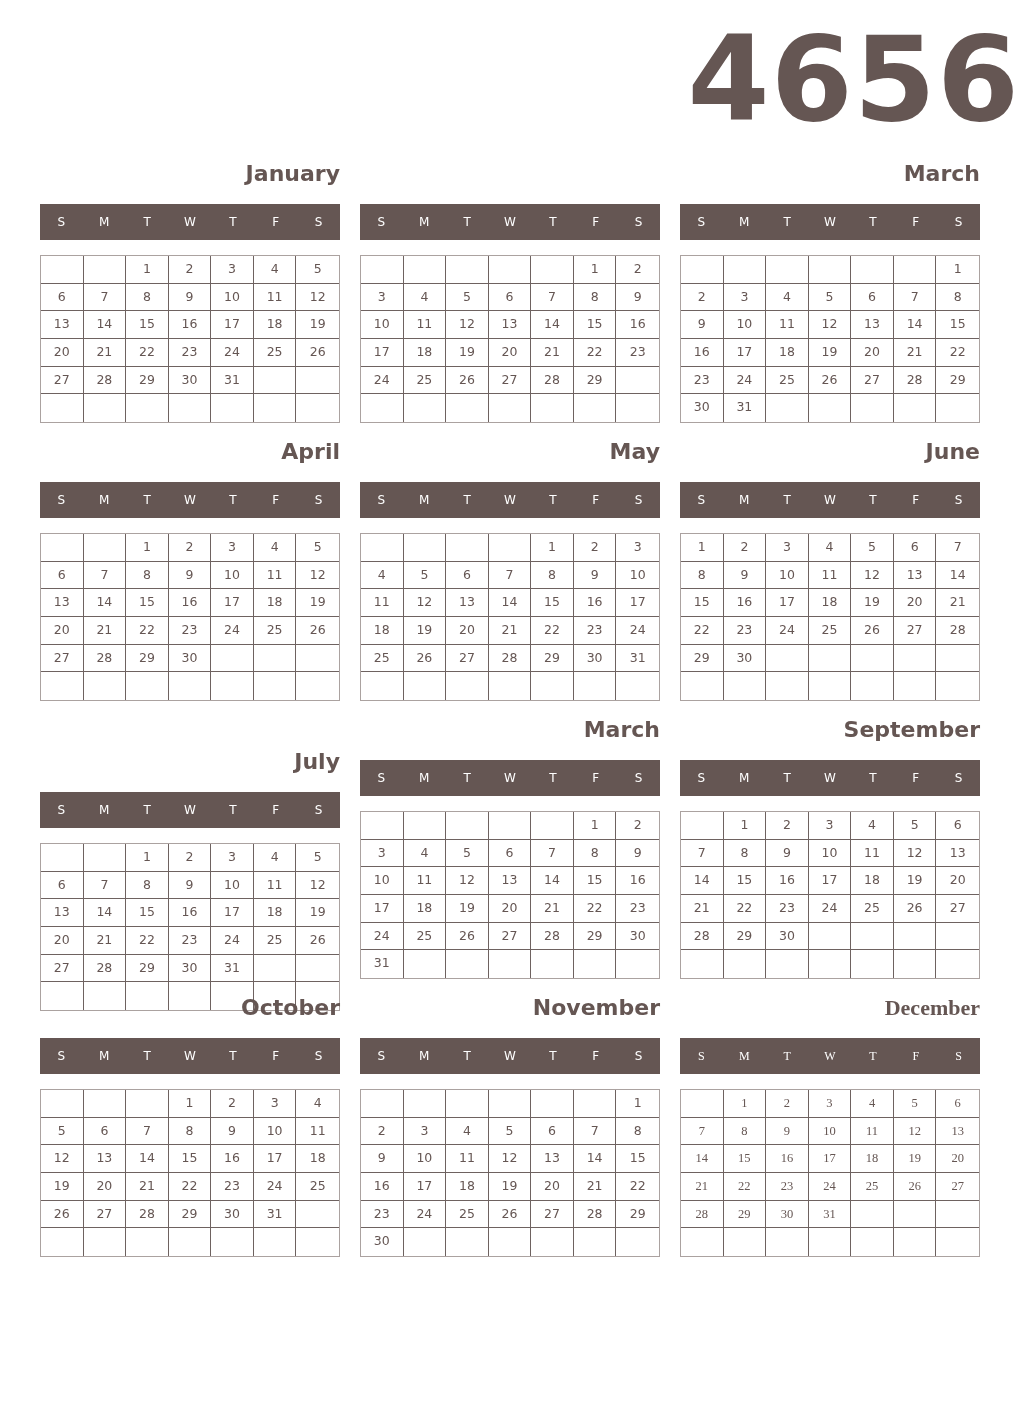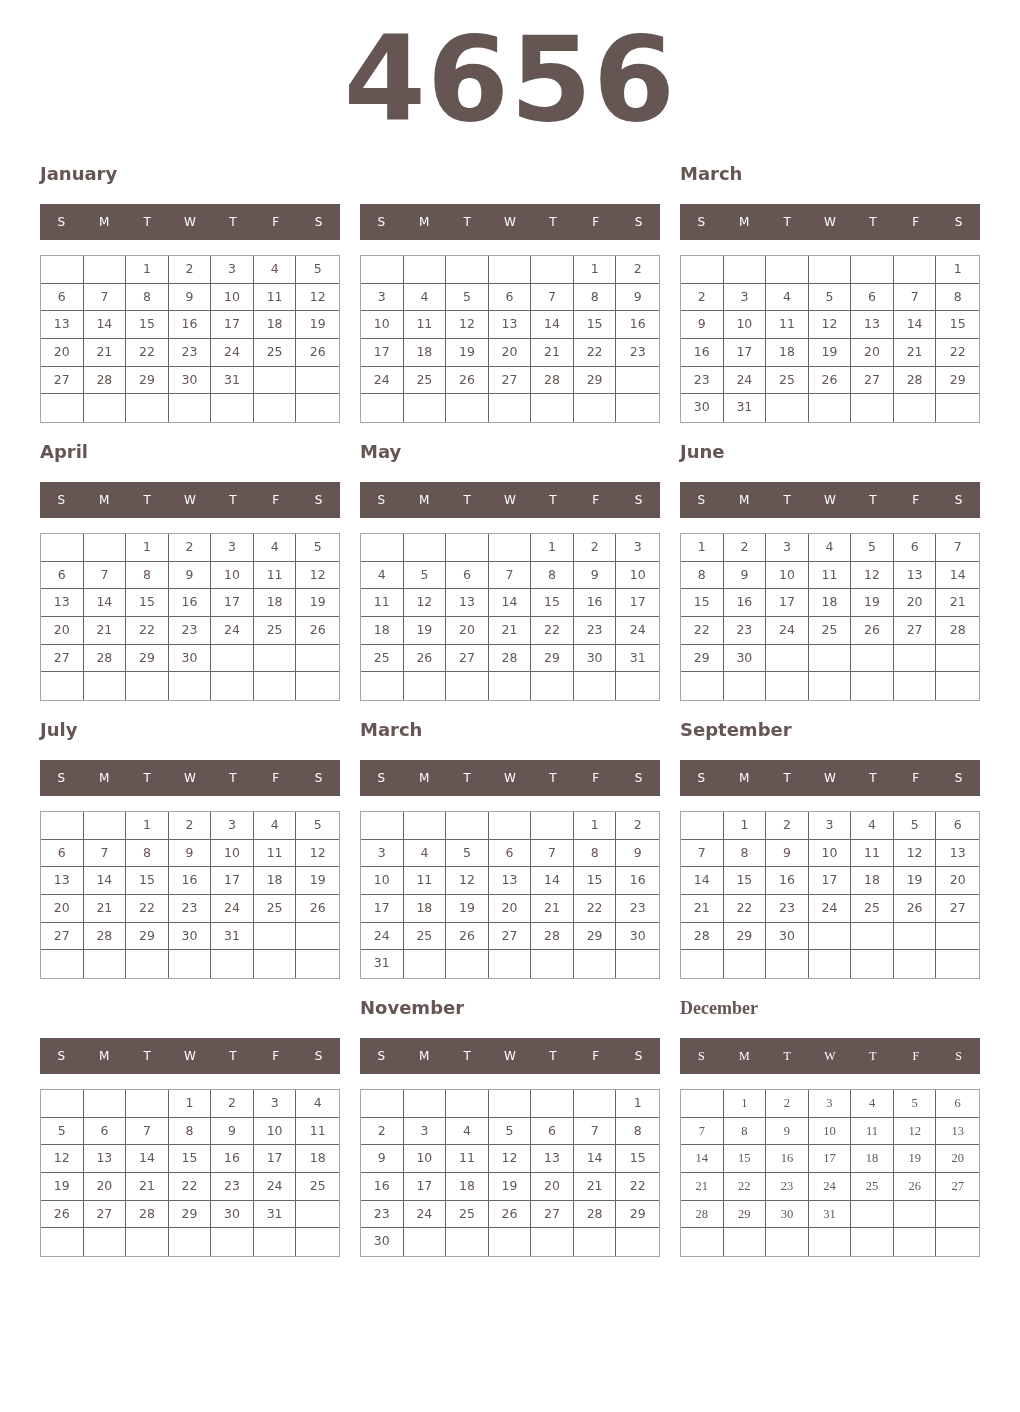--- a/index.html
+++ b/index.html
@@ -1,23 +1,23 @@
 <!DOCTYPE html>
 <html><head>
 <meta charset="utf-8">
 <style>
   html, body { margin: 0; padding: 0; background: #ffffff; }
   body { width: 1020px; height: 1412px; position: relative; overflow: hidden;
          font-family: "DejaVu Sans", sans-serif; color: #655653; }
-  .year { position: absolute; left: 0; top: 14px; width: 1020px; text-align: center;
+  .year { position: absolute; left: 0; top: 14px; width: 1020px; text-align: right;
           font-family: "DejaVu Sans", sans-serif; font-weight: bold; font-size: 118px;
           line-height: 130px; color: #655653; letter-spacing: 1px; }
   .month { position: absolute; width: 300px; height: 268px; }
-  .month-name { position: absolute; left: 0; top: 0; width: 300px; text-align: left;
-                font-weight: bold; font-size: 18px; line-height: 22px; color: #655653; }
+  .month-name { position: absolute; left: 0; top: 0; width: 300px; text-align: right;
+                font-weight: bold; font-size: 22px; line-height: 22px; color: #655653; }
   .dow-bar { position: absolute; left: 0; top: 41px; width: 300px; height: 36px;
              background: #655653; display: flex; }
   .dow { flex: 1; text-align: center; line-height: 36px; font-size: 12px; color: #ffffff; }
   .grid { position: absolute; left: 0; top: 92px; width: 300px; height: 168px;
           box-sizing: border-box; border: 1px solid #aba2a0;
           display: grid; grid-template-columns: repeat(7, 1fr); grid-template-rows: repeat(6, 1fr); }
   .cell { box-sizing: border-box; text-align: center; font-size: 12.5px; line-height: 26px;
           color: #655653; border-right: 1.5px solid #6e6260; border-bottom: 1.5px solid #6e6260; }
   .cell.c6 { border-right: none; }
   .cell.r5 { border-bottom: none; }
@@ -355,21 +355,21 @@
         <div class="cell c6 r4"></div>
         <div class="cell c0 r5"></div>
         <div class="cell c1 r5"></div>
         <div class="cell c2 r5"></div>
         <div class="cell c3 r5"></div>
         <div class="cell c4 r5"></div>
         <div class="cell c5 r5"></div>
         <div class="cell c6 r5"></div>
       </div>
     </div>
-    <div class="month" style="left: 40px; top: 719px;">
+    <div class="month" style="left: 40px; top: 751px;">
       <div class="month-name">July</div>
       <div class="dow-bar">
         <div class="dow">S</div>
         <div class="dow">M</div>
         <div class="dow">T</div>
         <div class="dow">W</div>
         <div class="dow">T</div>
         <div class="dow">F</div>
         <div class="dow">S</div>
       </div>
@@ -524,20 +524,21 @@
         <div class="cell c0 r5"></div>
         <div class="cell c1 r5"></div>
         <div class="cell c2 r5"></div>
         <div class="cell c3 r5"></div>
         <div class="cell c4 r5"></div>
         <div class="cell c5 r5"></div>
         <div class="cell c6 r5"></div>
       </div>
     </div>
     <div class="month" style="left: 40px; top: 997px;">
+      <div class="month-name">October</div>
       <div class="dow-bar">
         <div class="dow">S</div>
         <div class="dow">M</div>
         <div class="dow">T</div>
         <div class="dow">W</div>
         <div class="dow">T</div>
         <div class="dow">F</div>
         <div class="dow">S</div>
       </div>
       <div class="grid">

